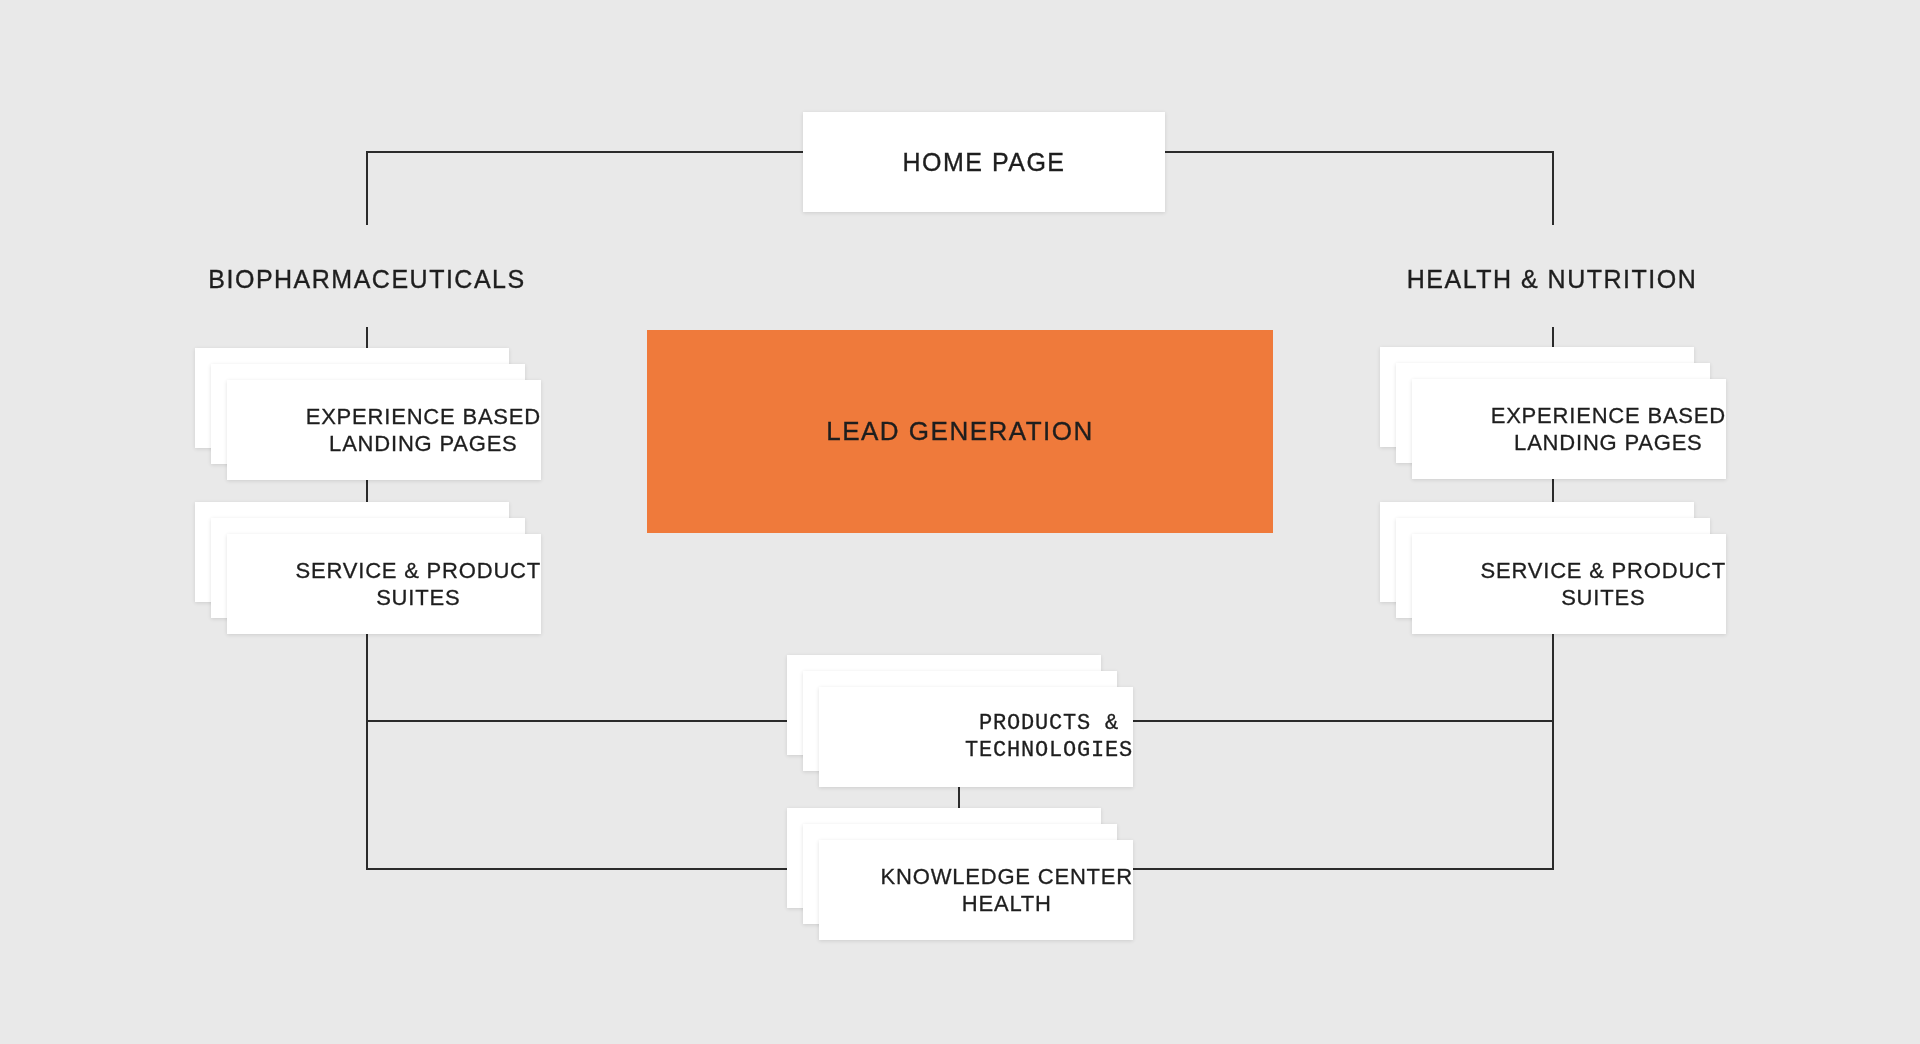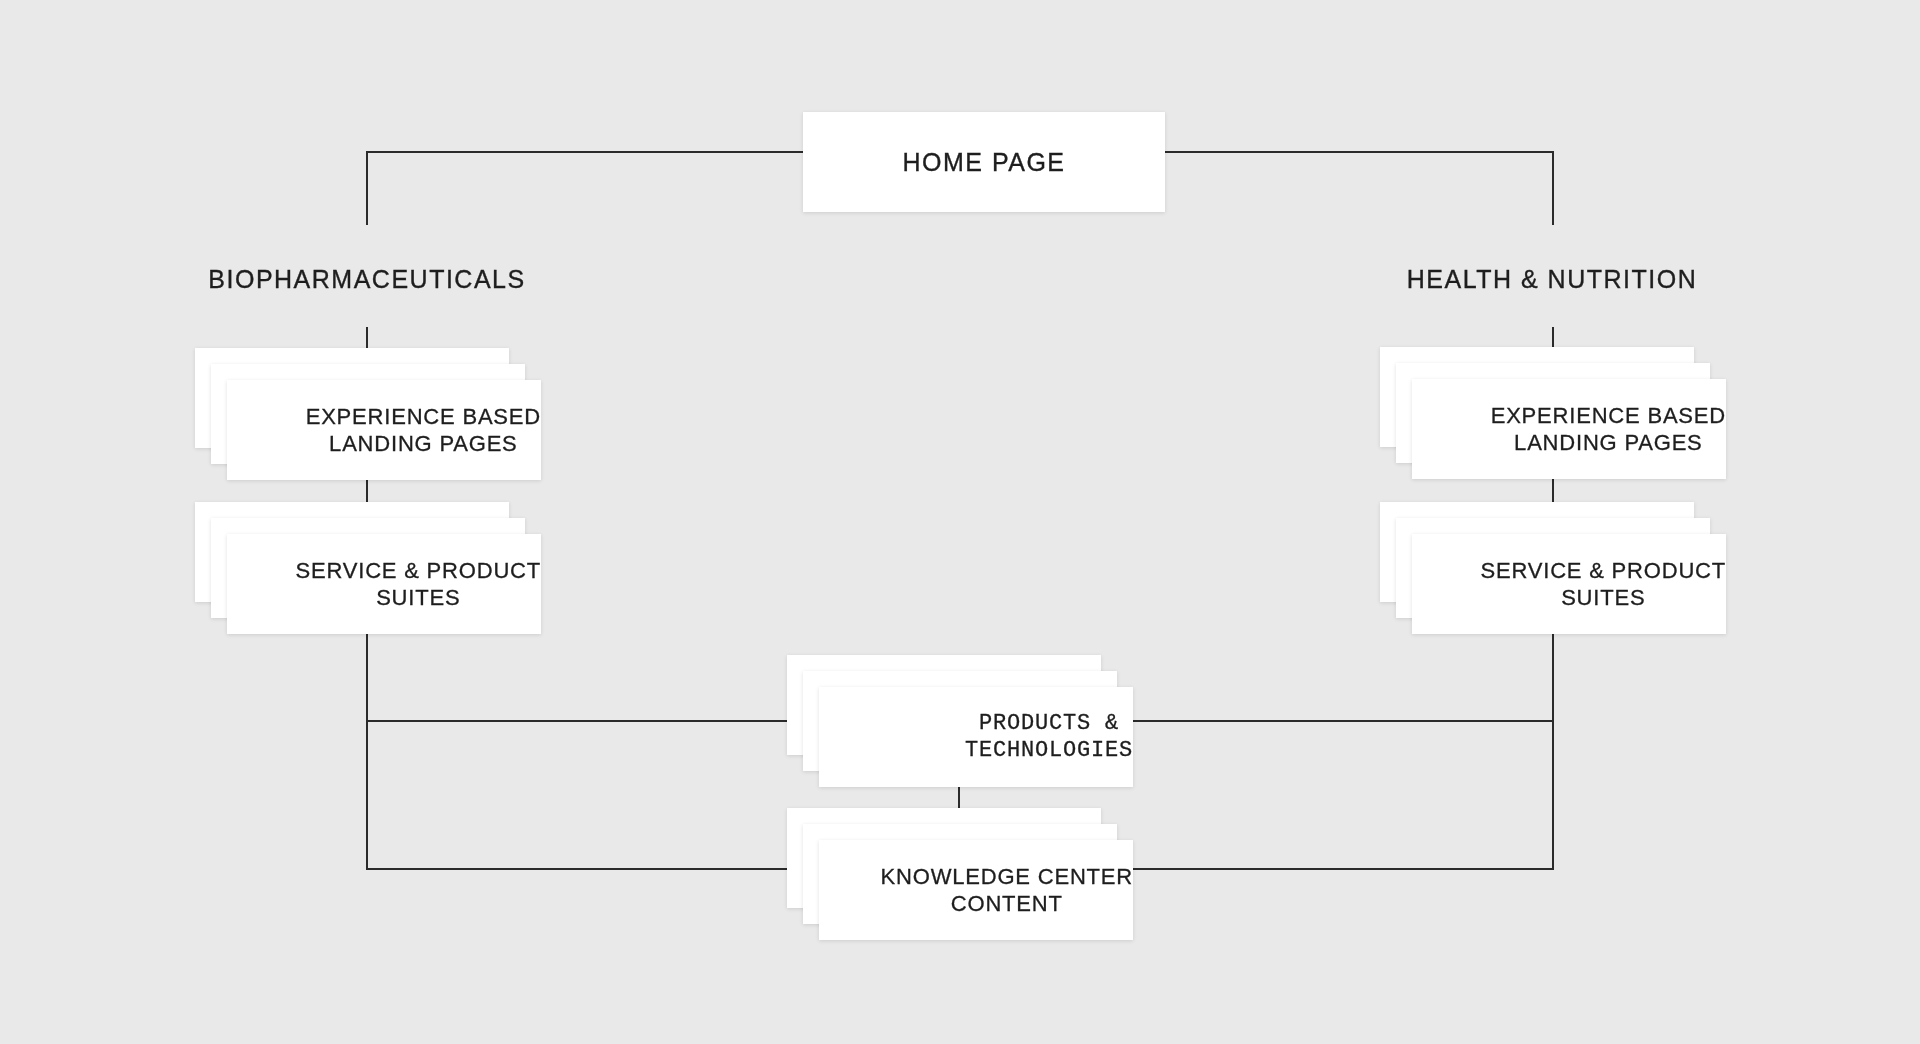--- a/index.html
+++ b/index.html
@@ -84,20 +84,23 @@
   <div class="line" style="left:366px;top:868px;width:1188px;height:2px;"></div>
   <div class="line" style="left:958px;top:787px;width:2px;height:21px;"></div>
 
   <div class="node white-box" style="left:803px;top:112px;width:362px;height:100px;">
     <span class="big-label">HOME PAGE</span>
   </div>
 
   <div class="branch-label big-label" style="left:167px;top:265px;">BIOPHARMACEUTICALS</div>
   <div class="branch-label big-label" style="left:1352px;top:265px;">HEALTH &amp; NUTRITION</div>
 
+  <div class="node orange-box" style="left:647px;top:330px;width:626px;height:203px;">
+    <span class="big-label" style="font-size:26px;">LEAD GENERATION</span>
+  </div>
 
   <div class="stack" style="left:195px;top:348px;">
     <div class="layer back"></div>
     <div class="layer mid"></div>
     <div class="front">
       <span class="card-text">EXPERIENCE BASED
 LANDING PAGES</span>
     </div>
   </div>
 
@@ -135,17 +138,17 @@
       <span class="card-text">PRODUCTS &amp;
 TECHNOLOGIES</span>
     </div>
   </div>
 
   <div class="stack" style="left:787px;top:808px;">
     <div class="layer back"></div>
     <div class="layer mid"></div>
     <div class="front">
       <span class="card-text">KNOWLEDGE CENTER
-CONTENT</span>
+HEALTH</span>
     </div>
   </div>
 
 </div>
 
 </body></html>

